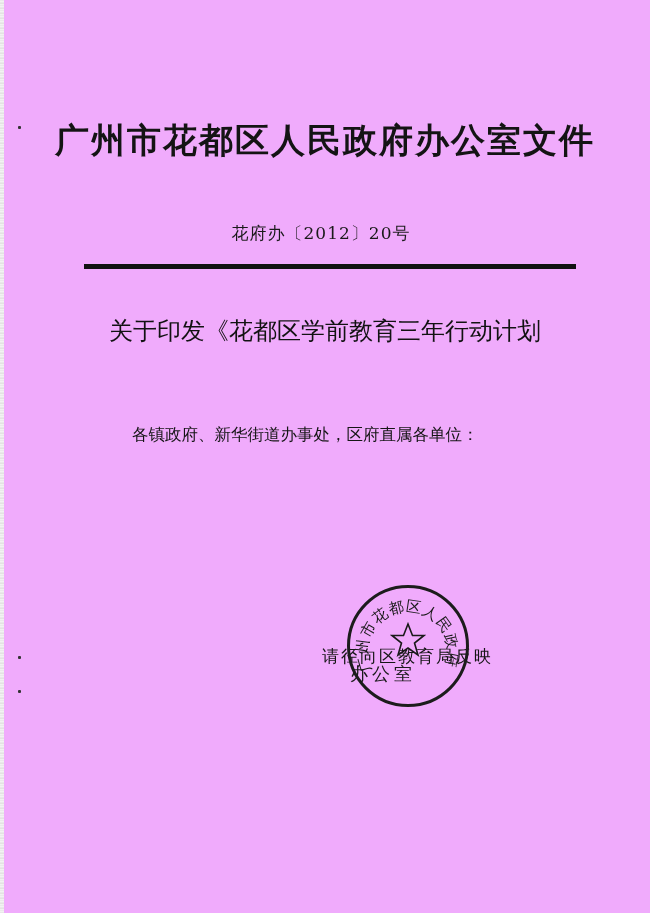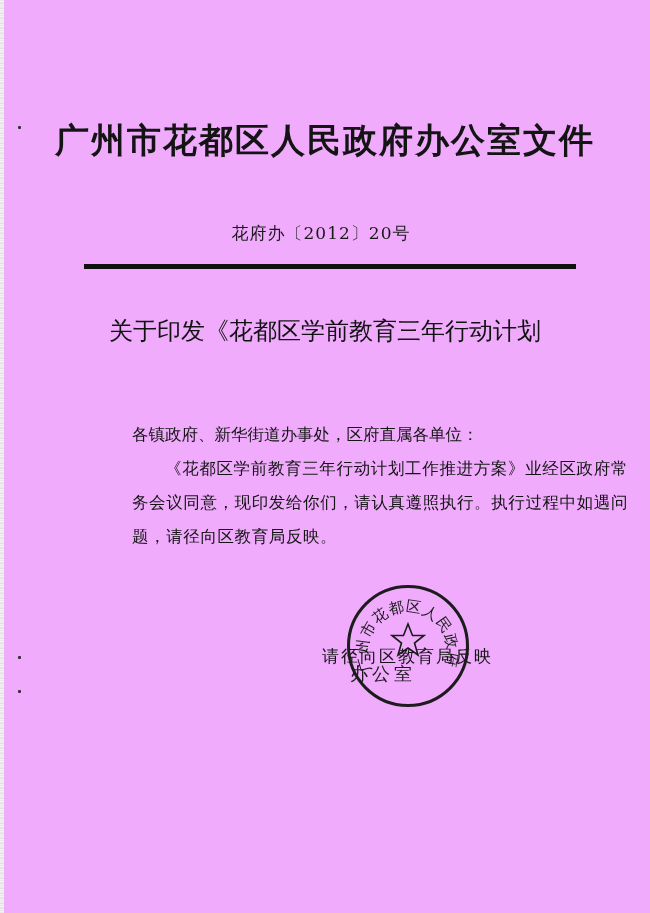--- a/index.html
+++ b/index.html
@@ -151,21 +151,20 @@
   <div class="doc-number">花府办〔2012〕20号</div>
 
   <div class="header-rule"></div>
 
   <div class="notice-title">
     <span class="line">关于印发《花都区学前教育三年行动计划</span>
   </div>
 
   <div class="body-text">
     <span class="salutation">各镇政府、新华街道办事处，区府直属各单位：</span>
-    <span class="para">《花都区学前教育三年行动计划工作推进方案》业经区政府常务会议同意，现印发给你们，请认真遵照执行。执行过程中如遇问题，请径向区教育局反映。</span>
   </div>
 
   <div class="date-line">请径向区教育局反映</div>
 
   <div class="seal">
     <div class="seal-ring-text">
       <svg viewBox="0 0 116 116">
         <defs>
           <path id="sealArc" d="M 22 82 A 40 40 0 1 1 96 74"></path>
         </defs>

